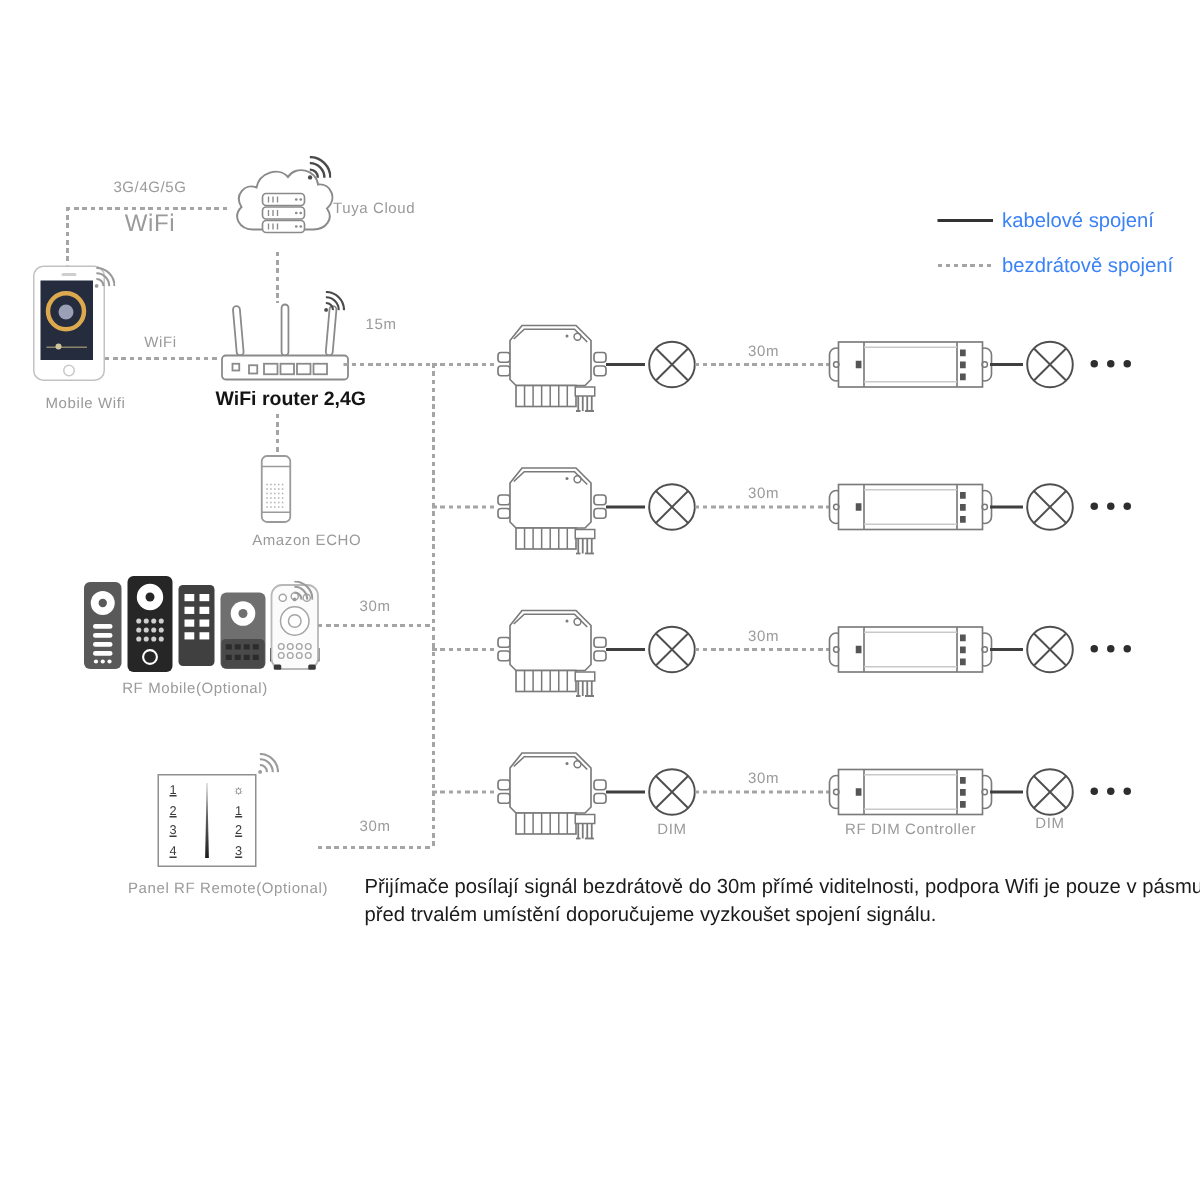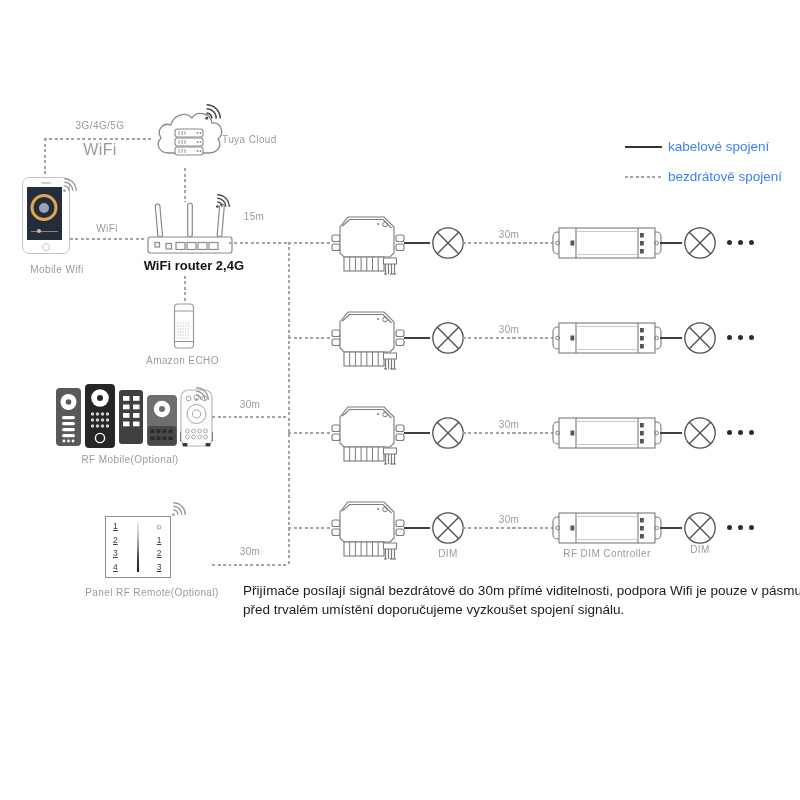--- a/index.html
+++ b/index.html
@@ -300,21 +300,21 @@
     </svg>
   <div class="lbl-dark" style="left:136px;top:258px;width:108px;text-align:right;">WiFi router 2,4G</div>
 
   <div class="lbl" style="left:229px;top:208px;width:50px;">15m</div>
   <div class="dashH" style="left:229px;top:242px;width:59px;"></div>
 
   <div class="dashV" style="left:184px;top:276px;height:27px;"></div>
   <svg class="abs" style="left:171px;top:302px;width:26px;height:48px;">
       <use href="#sym-echo"></use>
     </svg>
-  <div class="lbl" style="left:130px;top:352px;width:105px;">Amazon ECHO</div>
+  <div class="lbl" style="left:152px;top:352px;width:105px;">Amazon ECHO</div>
 
   <svg class="abs" style="left:56px;top:382px;width:160px;height:70px;">
       <use href="#sym-remotes"></use>
     </svg>
   <svg class="wifi" style="left:194px;top:387px;color:#9a9a9a;width:15px;height:15px;">
       <use href="#sym-wifi"></use>
     </svg>
   <div class="lbl" style="left:50px;top:451px;width:160px;">RF Mobile(Optional)</div>
   <div class="lbl" style="left:225px;top:396px;width:50px;">30m</div>
   <div class="dashH" style="left:212px;top:416px;width:76px;"></div>

